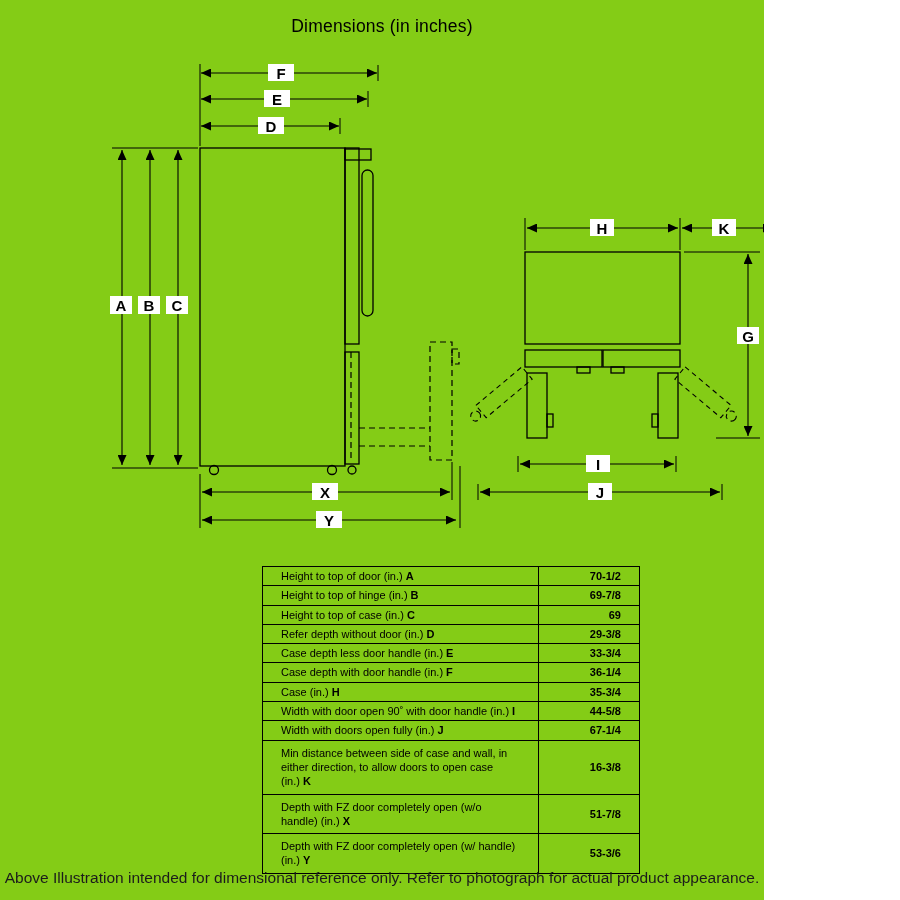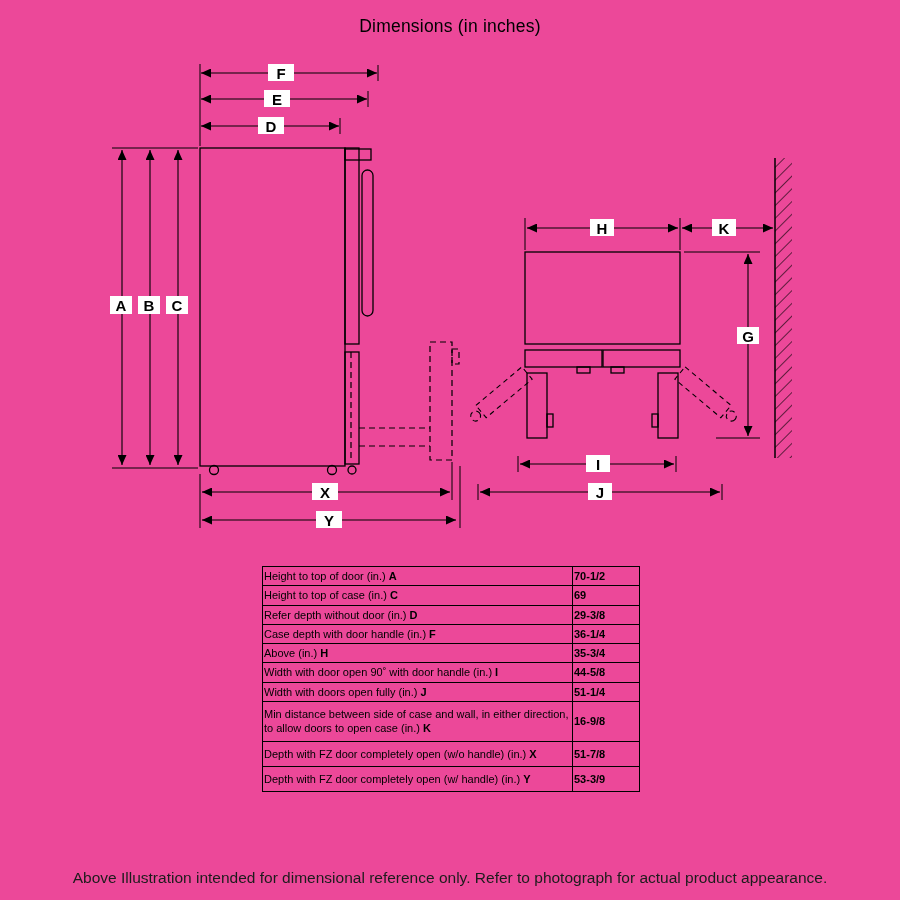--- a/index.html
+++ b/index.html
@@ -1,23 +1,23 @@
 <!DOCTYPE html>
 <html><head>
 <meta charset="utf-8">
 <style>
   html,body{margin:0;padding:0;background:#fff;}
   body{font-family:"Liberation Sans","DejaVu Sans",sans-serif;color:#000;}
-  .page{position:relative;width:900px;height:900px;background:#ec4899;overflow:hidden;}
+  .page{position:relative;width:764px;height:900px;background:#84cc16;overflow:hidden;}
   .title{position:absolute;top:16px;left:0;width:100%;text-align:center;font-size:17.5px;letter-spacing:.2px;}
   svg.diagram{position:absolute;top:0;left:0;}
   svg text.dim{font-family:"Liberation Sans","DejaVu Sans",sans-serif;font-size:15px;font-weight:bold;}
   .dims-table{position:absolute;top:566px;left:262px;border-collapse:collapse;width:378px;table-layout:fixed;font-size:11px;}
-  .dims-table td{border:1px solid #000;padding:2px 1px;line-height:1.3;vertical-align:middle;}
-  .dims-table td.val{width:64px;text-align:left;font-weight:bold;margin-left:42px;}
+  .dims-table td{border:1px solid #000;padding:2px 18px;line-height:1.3;vertical-align:middle;}
+  .dims-table td.val{width:64px;text-align:right;font-weight:bold;margin-left:42px;}
   .dims-table tr.tall td{padding-top:5px;padding-bottom:5px;}
   .key{font-weight:bold;margin-left:3px;}
   .footer{position:absolute;top:869px;left:0;width:100%;text-align:center;font-size:15.5px;color:#1c1c1c;}
 </style>
 </head>
 <body>
 
 <div class="page">
 
   <div class="title">Dimensions (in inches)</div>
@@ -174,53 +174,61 @@
     </g>
   </svg>
 
   <table class="dims-table">
     <tbody>
       <tr>
         <td><span>Height to top of door (in.)</span><span class="key">A</span></td>
         <td class="val">70-1/2</td>
       </tr>
       <tr>
+        <td><span>Height to top of hinge (in.)</span><span class="key">B</span></td>
+        <td class="val">69-7/8</td>
+      </tr>
+      <tr>
         <td><span>Height to top of case (in.)</span><span class="key">C</span></td>
         <td class="val">69</td>
       </tr>
       <tr>
         <td><span>Refer depth without door (in.)</span><span class="key">D</span></td>
         <td class="val">29-3/8</td>
       </tr>
       <tr>
+        <td><span>Case depth less door handle (in.)</span><span class="key">E</span></td>
+        <td class="val">33-3/4</td>
+      </tr>
+      <tr>
         <td><span>Case depth with door handle (in.)</span><span class="key">F</span></td>
         <td class="val">36-1/4</td>
       </tr>
       <tr>
-        <td><span>Above (in.)</span><span class="key">H</span></td>
+        <td><span>Case (in.)</span><span class="key">H</span></td>
         <td class="val">35-3/4</td>
       </tr>
       <tr>
         <td><span>Width with door open 90˚ with door handle (in.)</span><span class="key">I</span></td>
         <td class="val">44-5/8</td>
       </tr>
       <tr>
         <td><span>Width with doors open fully (in.)</span><span class="key">J</span></td>
-        <td class="val">51-1/4</td>
+        <td class="val">67-1/4</td>
       </tr>
       <tr class="tall">
         <td><span>Min distance between side of case and wall, in either direction, to allow doors to open case (in.)</span><span class="key">K</span></td>
-        <td class="val">16-9/8</td>
+        <td class="val">16-3/8</td>
       </tr>
       <tr class="tall">
         <td><span>Depth with FZ door completely open (w/o handle) (in.)</span><span class="key">X</span></td>
         <td class="val">51-7/8</td>
       </tr>
       <tr class="tall">
         <td><span>Depth with FZ door completely open (w/ handle) (in.)</span><span class="key">Y</span></td>
-        <td class="val">53-3/9</td>
+        <td class="val">53-3/6</td>
       </tr>
     </tbody>
   </table>
 
   <div class="footer">Above Illustration intended for dimensional reference only. Refer to photograph for actual product appearance.</div>
 
 </div>
 
 </body></html>

